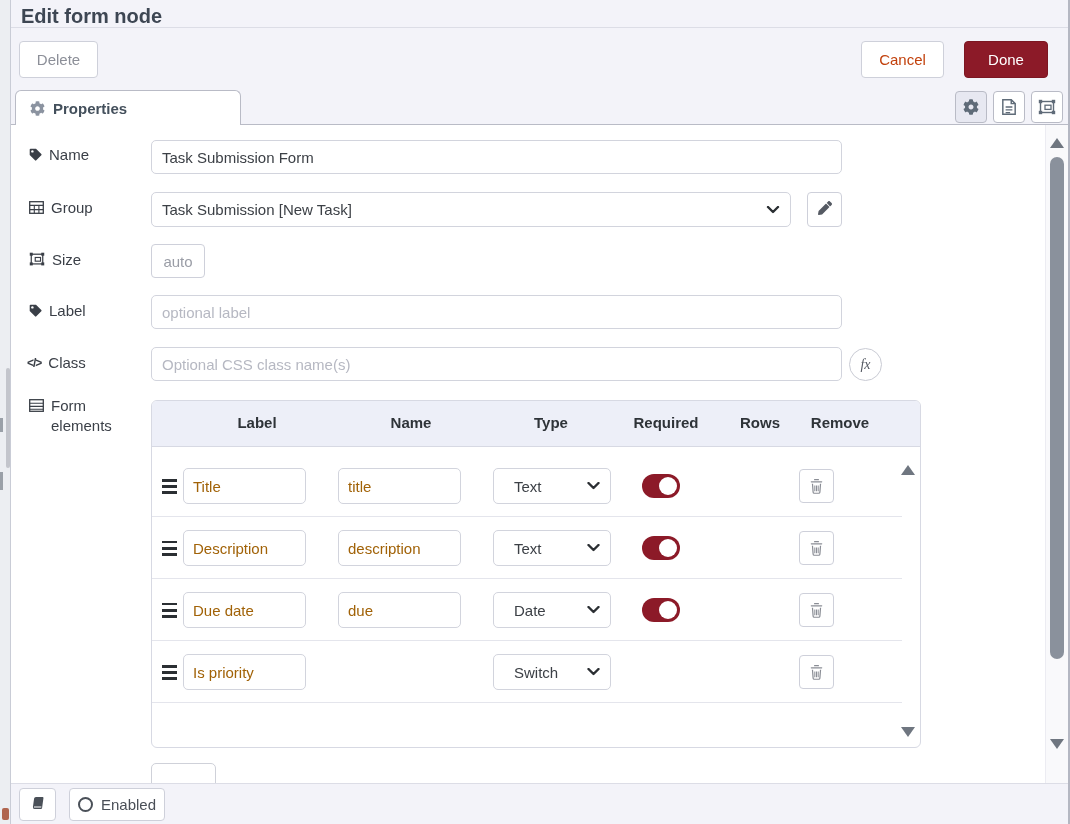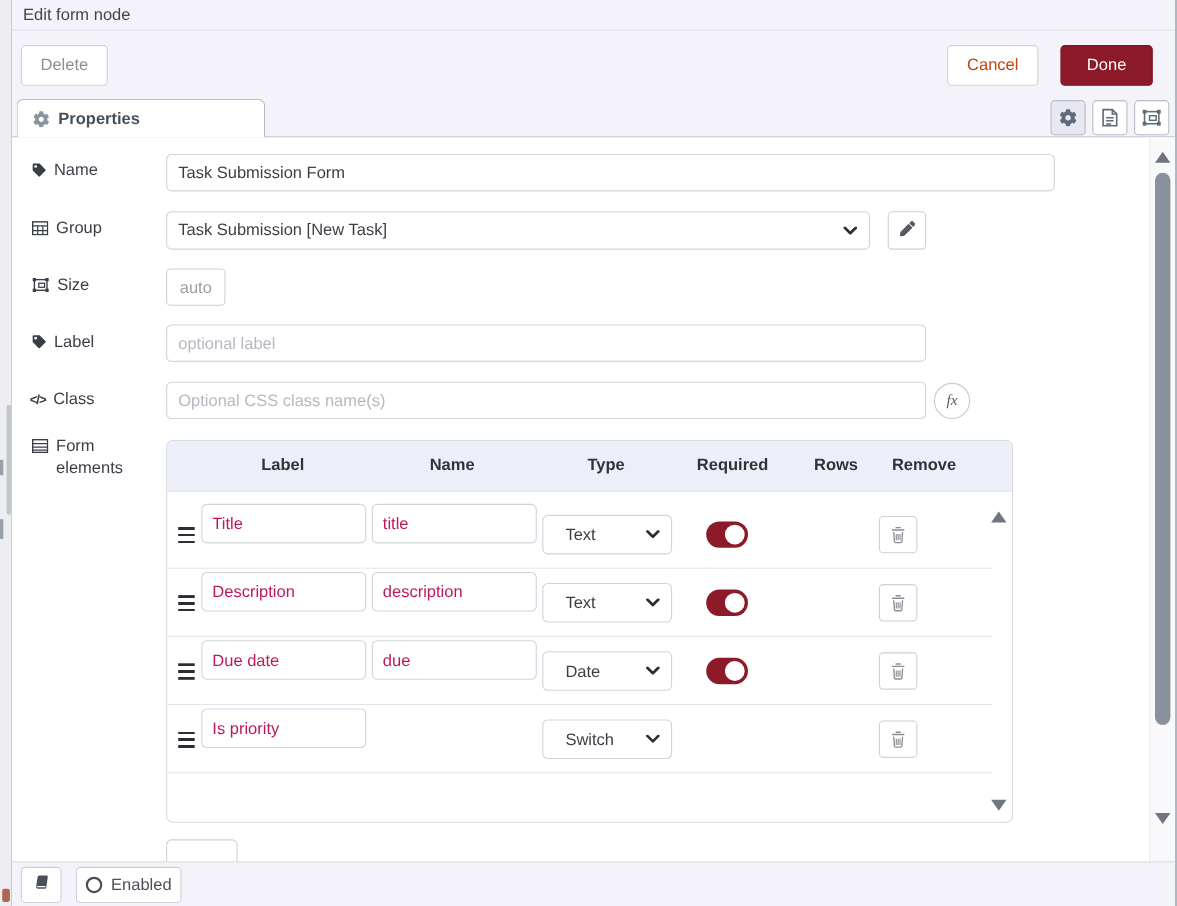--- a/index.html
+++ b/index.html
@@ -11,21 +11,21 @@
   #strip .sb { position:absolute; left:6px; top:368px; width:4px; height:100px; background:#c3c5cc; border-radius:2px; }
   #strip .mk1 { position:absolute; left:0; top:418px; width:3px; height:14px; background:#9aa0a8; }
   #strip .mk2 { position:absolute; left:0; top:472px; width:3px; height:18px; background:#9aa0a8; }
   #strip .dot { position:absolute; left:2px; top:808px; width:7px; height:12px; background:#b0654f; border-radius:2px; }
 
   
   #dialog { position:absolute; left:10px; top:0; width:1060px; height:824px; background:#fff;
             border-left:1px solid #c9ccd6; border-right:2px solid #b4b7c2; }
 
   #hdr { position:absolute; left:0; top:0; right:0; height:28px; background:#f3f3f9; border-bottom:1px solid #dcdde6; }
-  #hdr .title { position:absolute; left:10px; top:5px; font-size:15px; font-weight:normal; color:#3d4653; }
+  #hdr .title { position:absolute; left:10px; top:5px; font-size:20px; font-weight:bold; color:#3d4653; }
 
   #toolbar { position:absolute; left:0; top:28px; right:0; height:62px; background:#f3f3f9; display:flex; align-items:center; padding:0 20px 0 8px; }
   .btn { height:37px; background:#fff; border:1px solid #ced0da; border-radius:4px; font-size:15px; font-family:inherit; cursor:pointer; }
   #btn-delete { width:79px; color:#8c8f98; margin-right:auto; }
   #btn-cancel { width:83px; color:#c2410c; margin-right:20px; }
   #btn-done   { width:84px; border:1px solid #7c1622; color:#fff; }
 
   #tabrow { position:absolute; left:0; top:90px; right:0; height:35px; background:#f3f3f9; border-bottom:1px solid #b9bbc6; }
   #tab-properties { position:absolute; left:4px; top:0; width:226px; height:35px; background:#fff;
       border:1px solid #b9bbc6; border-bottom:none; border-radius:6px 6px 0 0; z-index:2;
@@ -51,22 +51,22 @@
       font-style:italic; font-size:14px; color:#555a63; cursor:pointer; }
 
   
   #etable { position:absolute; left:140px; top:275px; width:770px; height:348px; border:1px solid #d7d9e3; border-radius:6px; background:#fff; }
   #ethead { position:relative; height:46px; background:#edeff8; border-bottom:1px solid #d7d9e3; border-radius:5px 5px 0 0; }
   #ethead span { position:absolute; top:13px; transform:translateX(-50%); font-size:15px; font-weight:bold; color:#2e3338; }
   #etbody { position:relative; height:300px; padding-top:8px; }
   .frow { position:relative; height:62px; border-bottom:1px solid #e4e5ec; margin-right:18px; }
   .handle { position:absolute; left:10px; top:24px; width:15px; height:15px; cursor:grab;
       background:repeating-linear-gradient(#2b2f33 0 2.5px, transparent 2.5px 6.2px); }
-  .cell-input { position:absolute; top:3px; height:36px; width:150px; border:1px solid #d2d4dd; border-radius:5px;
-      font-size:15px; color:#be185d; padding:0 9px; font-family:inherit; }
+  .cell-input { position:absolute; top:13px; height:36px; width:123px; border:1px solid #d2d4dd; border-radius:5px;
+      font-size:15px; color:#a16207; padding:0 9px; font-family:inherit; }
   .ci-label { left:31px; } .ci-name { left:186px; }
   .type-select { position:absolute; left:341px; top:13px; width:118px; height:36px;padding-left:20px; }
   .toggle { position:absolute; left:490px; top:19px; width:38px; height:24px; border-radius:12px; background:#8c1a28; cursor:pointer; }
   .toggle::after { content:""; position:absolute; right:3px; top:3px; width:18px; height:18px; border-radius:50%; background:#fff; }
   .trash-btn { position:absolute; left:647px; top:14px; width:35px; height:34px; background:#fff;
       border:1px solid #ced0da; border-radius:4px; display:flex; align-items:center; justify-content:center; cursor:pointer; }
 
   .tri-up { width:0; height:0; border-left:7px solid transparent; border-right:7px solid transparent; border-bottom:10px solid #6f7680; }
   .tri-down { width:0; height:0; border-left:7px solid transparent; border-right:7px solid transparent; border-top:10px solid #6f7680; }
   #tbl-up { position:absolute; right:5px; top:18px; } #tbl-down { position:absolute; right:5px; bottom:10px; }
@@ -152,21 +152,21 @@
 
   <div id="content">
 
     <div class="flabel" style="left:18px; top:21px;">
       <svg width="13" height="13" viewBox="0 0 13 13">
         <path d="M0.7 7 V1.6 A0.9 0.9 0 0 1 1.6 0.7 H7 L12.3 6 A0.9 0.9 0 0 1 12.3 7.3 L7.3 12.3 A0.9 0.9 0 0 1 6 12.3 Z" fill="#3a3f47"></path>
         <circle cx="3.4" cy="3.4" r="1.2" fill="#fff"></circle>
       </svg>
       <span>Name</span>
     </div>
-    <input class="input" style="left: 140px; top: 15px; width: 808px;" value="Task Submission Form">
+    <input class="input" style="left: 140px; top: 15px; width: 691px;" value="Task Submission Form">
 
     <div class="flabel" style="left:18px; top:74px;">
       <svg width="15" height="13" viewBox="0 0 15 13">
         <rect x="0.7" y="0.7" width="13.6" height="11.6" fill="none" stroke="#3a3f47" stroke-width="1.3"></rect>
         <path d="M0.7 4.4 H14.3 M0.7 8.6 H14.3 M5.3 4.4 V12.3 M9.9 4.4 V12.3" stroke="#3a3f47" stroke-width="1.1"></path>
       </svg>
       <span>Group</span>
     </div>
     <div class="select abs" style="left:140px; top:67px; width:640px; height:35px;">
       <span class="stext">Task Submission [New Task]</span>

